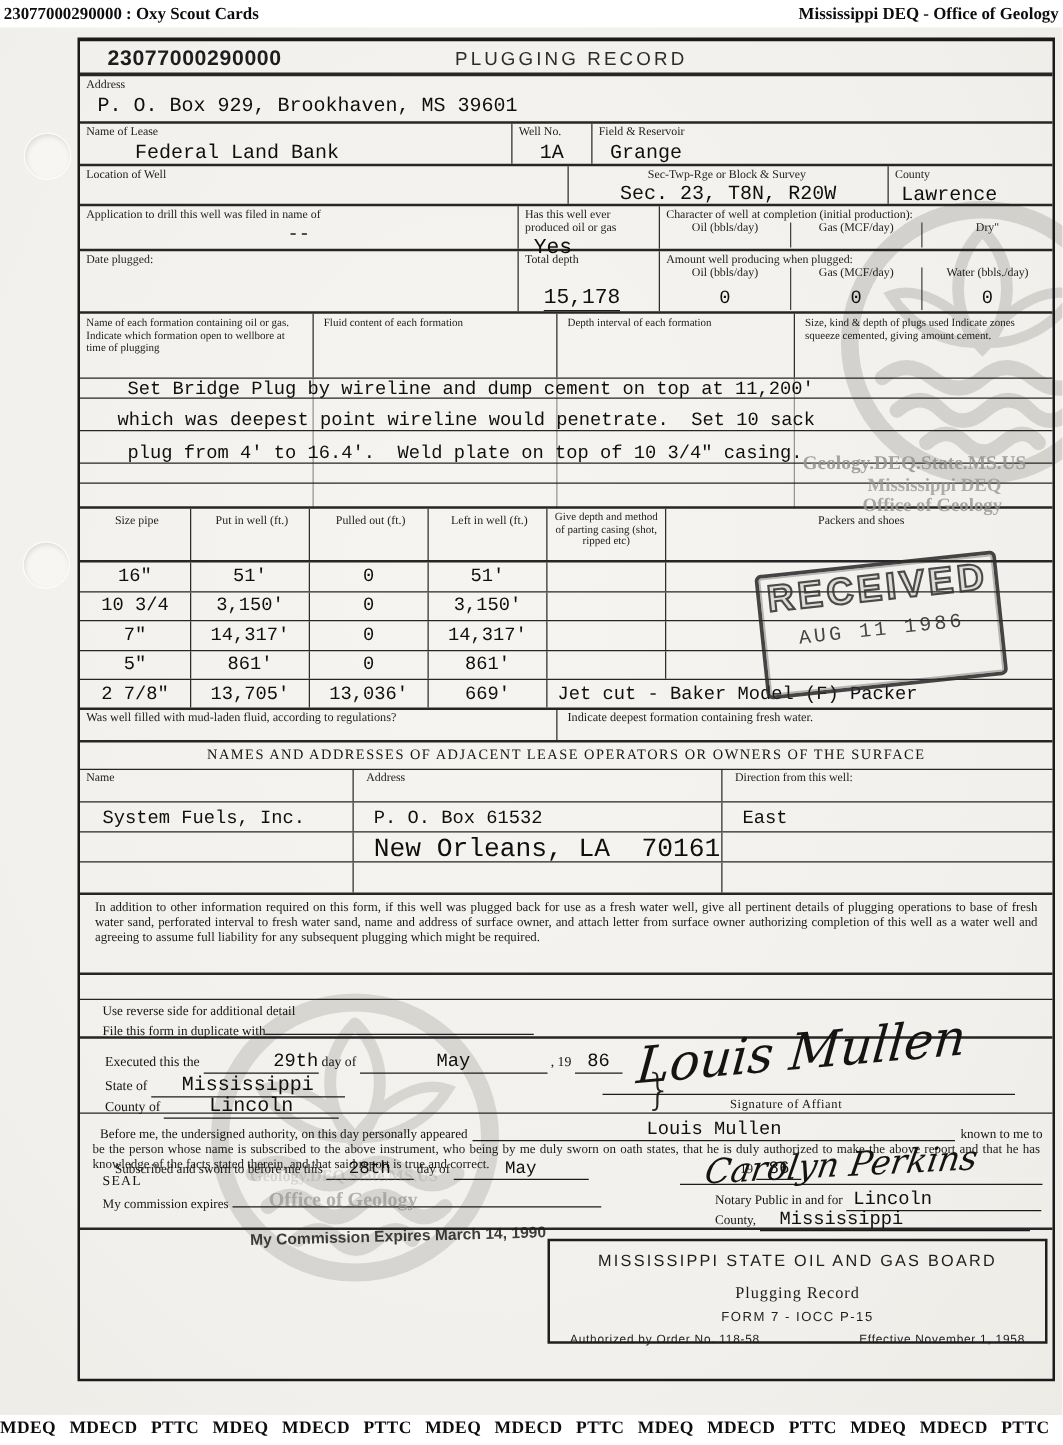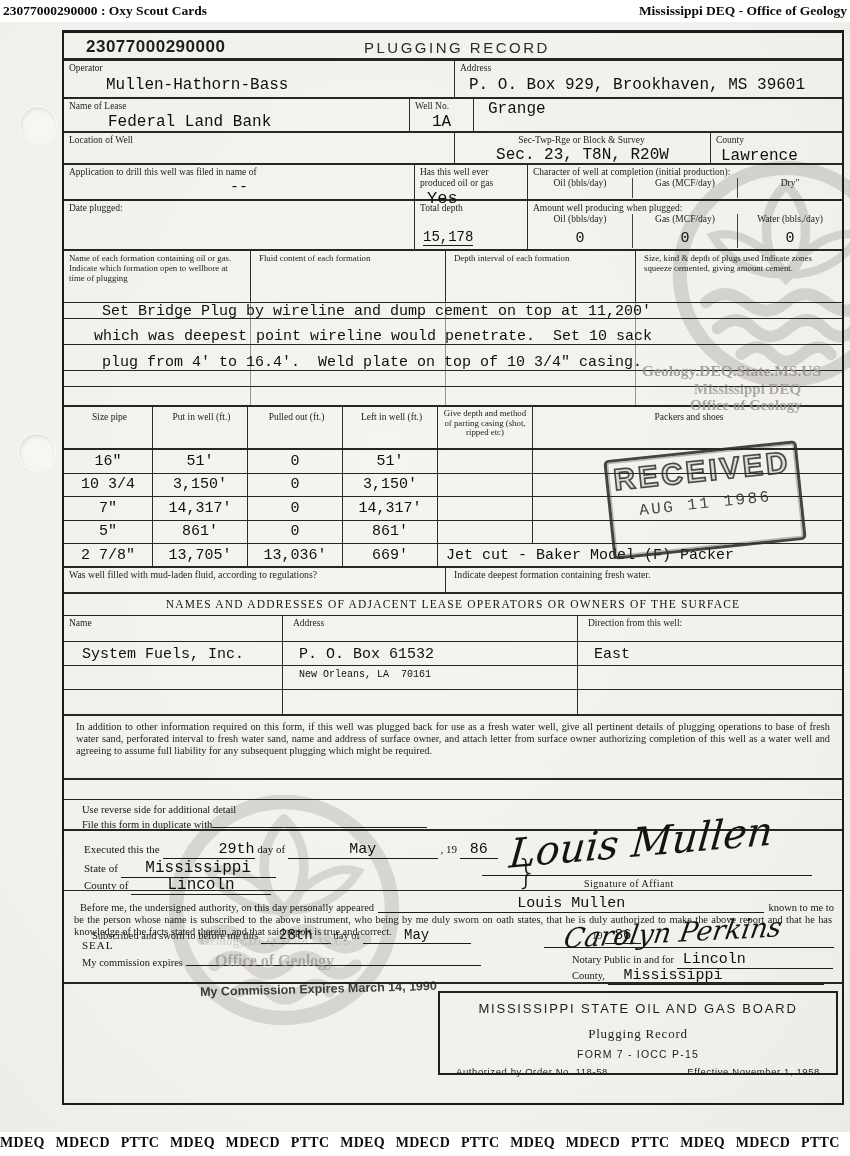--- a/index.html
+++ b/index.html
@@ -87,40 +87,37 @@
 <div class="form">
 
   <div class="row" style="height:28px;border-bottom-width:3px">
     <div class="c grow">
       <span class="abs" style="left:22px;top:4px;font:600 17px 'Liberation Sans',sans-serif;color:#1d1d1d;letter-spacing:.5px">23077000290000</span>
       <span class="abs" style="left:300px;top:6px;font:15px 'Liberation Sans',sans-serif;letter-spacing:2.5px;color:#2c2c2c">PLUGGING RECORD</span>
     </div>
   </div>
 
   <div class="row" style="height:38px;border-bottom-width:2px">
-    <div class="c" style="width:390px">
-      <span class="lbl">Operator</span>
-      <div class="val" style="margin:2px 0 0 42px;font-size:16px">Mullen-Hathorn-Bass</div>
-    </div>
     <div class="c grow">
       <span class="lbl">Address</span>
       <div class="val" style="margin:2px 0 16px 14px;font-size:16px">P. O. Box 929, Brookhaven, MS 39601</div>
     </div>
   </div>
 
   <div class="row" style="height:34px;border-bottom-width:2px">
     <div class="c" style="width:345px">
       <span class="lbl">Name of Lease</span>
       <div class="val" style="margin:1px 0 0 44px;font-size:16px">Federal Land Bank</div>
     </div>
     <div class="c" style="width:64px">
       <span class="lbl">Well No.</span>
       <div class="val ctr" style="margin-top:1px;font-size:16px">1A</div>
     </div>
     <div class="c grow">
+      <span class="lbl">Field &amp; Reservoir</span>
       <div class="val" style="margin:1px 0 0 14px;font-size:16px">Grange</div>
     </div>
   </div>
 
   <div class="row" style="height:32px;border-bottom-width:2px">
     <div class="c" style="width:390px">
       <span class="lbl">Location of Well</span>
     </div>
     <div class="c" style="width:256px">
       <span class="lbl ctr" style="padding-left:0">Sec-Twp-Rge or Block &amp; Survey</span>
@@ -159,21 +156,21 @@
       </div>
     </div>
   </div>
 
   <div class="row" style="height:50px;border-bottom-width:2px">
     <div class="c" style="width:350px">
       <span class="lbl">Date plugged:</span>
     </div>
     <div class="c" style="width:113px">
       <span class="lbl">Total depth</span>
-      <div class="val u" style="margin:15px 0 0 8px;font-size:14px;display:inline-block">15,178</div>
+      <div class="val u" style="margin:15px 0 0 20px;font-size:17px;display:inline-block">15,178</div>
     </div>
     <div class="c grow">
       <span class="lbl">Amount well producing when plugged:</span>
       <div style="display:flex;height:34px">
         <div style="flex:1;position:relative">
           <span class="lbl ctr" style="padding:0">Oil (bbls/day)</span>
           <div class="val ctr" style="margin-top:6px">0</div>
         </div>
         <div style="flex:1;position:relative;border-left:1px solid #444">
           <span class="lbl ctr" style="padding:0">Gas (MCF/day)</span>
@@ -305,21 +302,21 @@
   </div>
 
   <div class="row" style="height:24px">
     <div class="c val" style="width:218px;padding:4px 0 0 18px;font-size:15px">System Fuels, Inc.</div>
     <div class="c val" style="width:295px;padding:4px 0 0 16px;font-size:15px">P. O. Box 61532</div>
     <div class="c grow val" style="padding:4px 0 0 16px;font-size:15px">East</div>
   </div>
 
   <div class="row" style="height:24px">
     <div class="c" style="width:218px"></div>
-    <div class="c val" style="width:295px;padding:3px 0 0 16px;font-size:10px">New Orleans, LA  70161</div>
+    <div class="c val" style="width:295px;padding:3px 0 0 16px;font-size:21px">New Orleans, LA  70161</div>
     <div class="c grow"></div>
   </div>
 
   <div class="row" style="height:26px;border-bottom-width:2.5px">
     <div class="c" style="width:218px"></div>
     <div class="c" style="width:295px"></div>
     <div class="c grow"></div>
   </div>
 
   <div class="row" style="height:64px;border-bottom-width:2px">

